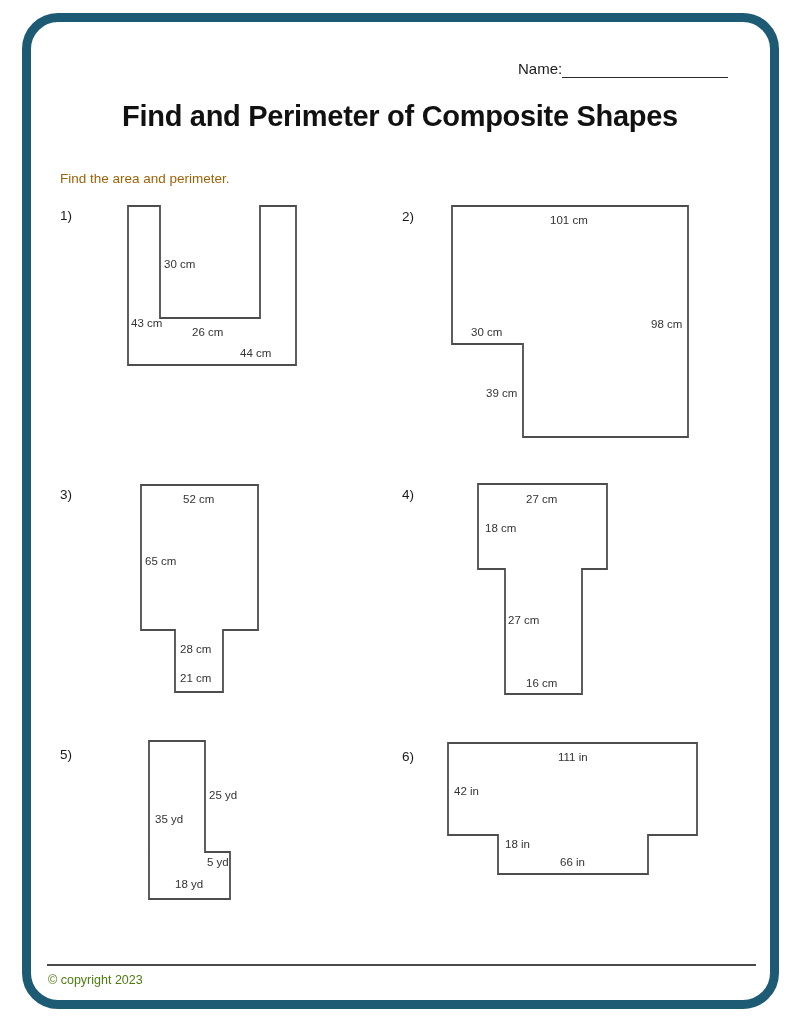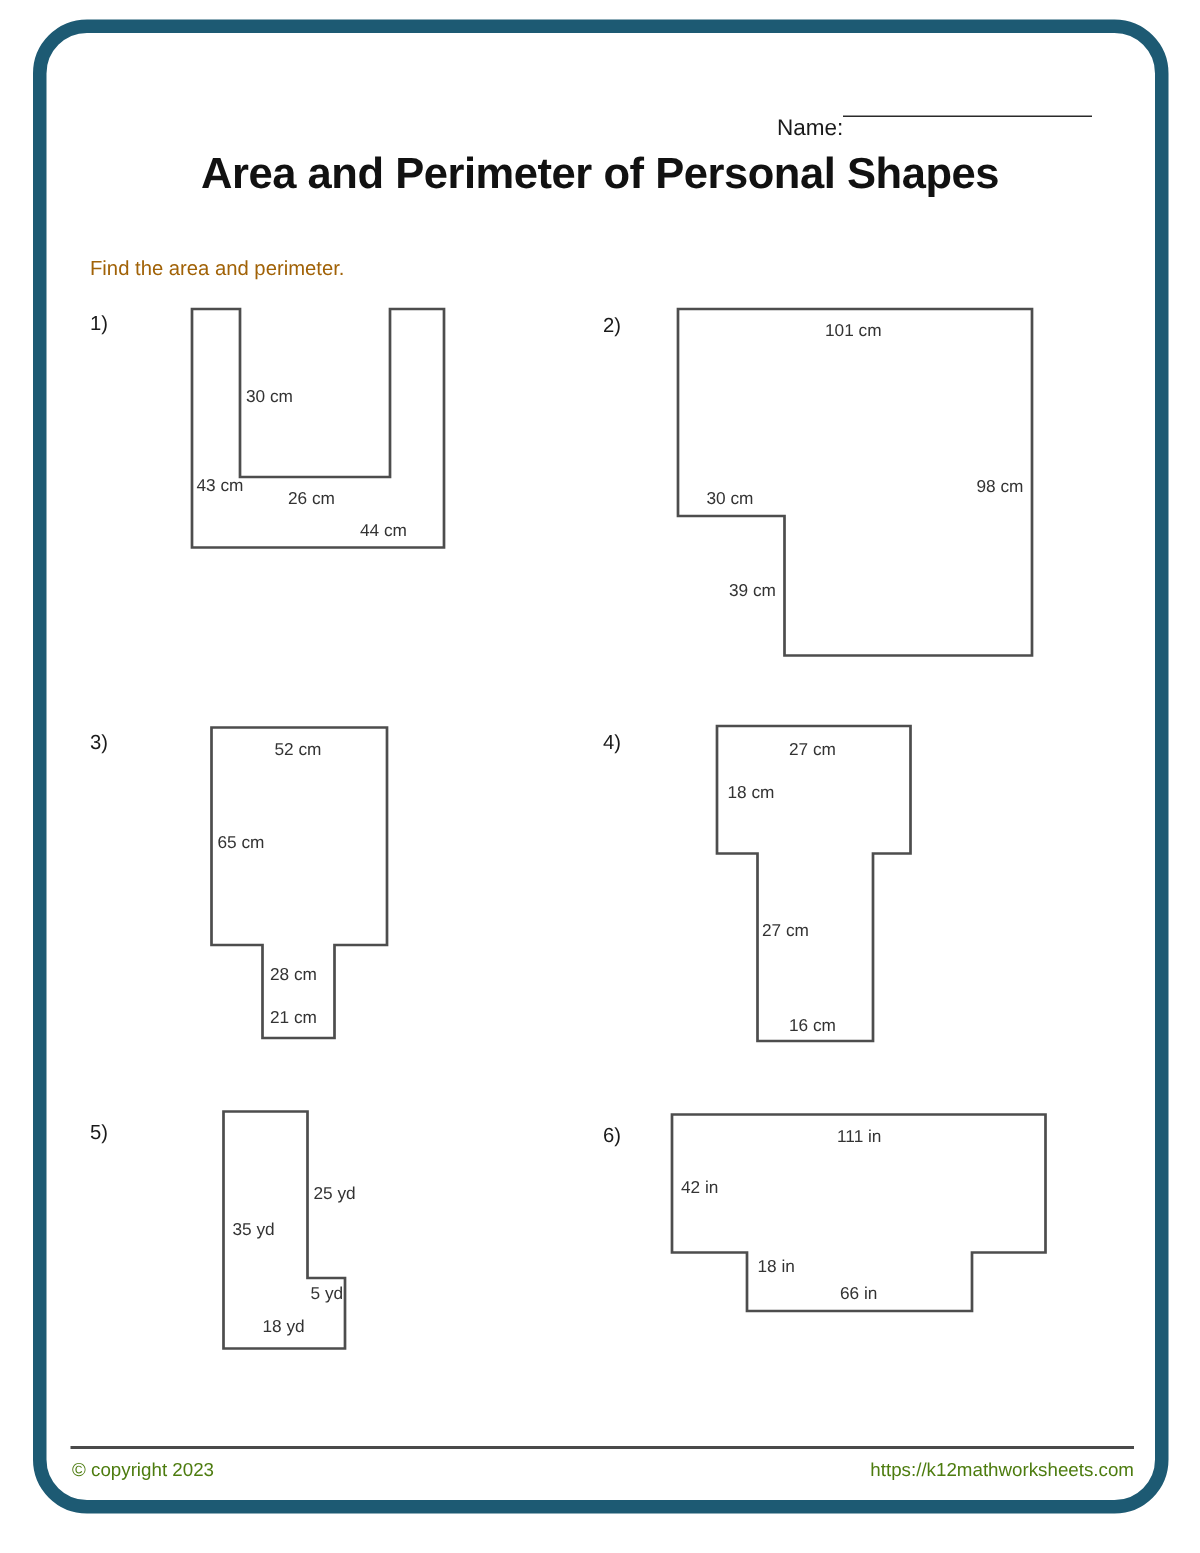--- a/index.html
+++ b/index.html
@@ -7,21 +7,21 @@
     position:relative; width:800px; height:1035px;
     background:#ffffff; overflow:hidden;
     font-family:"Liberation Sans", sans-serif;
   }
   .frame {
     position:absolute; left:22px; top:13px; width:757px; height:996px;
     box-sizing:border-box; border:9px solid #1d5a73; border-radius:36px;
     background:transparent;
   }
   .name-label {
-    position:absolute; left:518px; top:77px;
+    position:absolute; left:518px; top:60px;
     font-size:15px; color:#1a1a1a;
   }
   .name-line {
     position:absolute; left:562px; top:61px; width:166px; height:16px;
     border-bottom:1.5px solid #2a2a2a;
   }
   .title {
     position:absolute; left:0; top:100px; width:800px; text-align:center;
     font-size:29px; font-weight:700; letter-spacing:-0.3px; color:#111111;
   }
@@ -45,21 +45,21 @@
 </head>
 <body>
 
 <div class="sheet">
 
   <div class="frame" style="border-color: rgb(29, 90, 115);"></div>
 
   <div class="name-label">Name:</div>
   <div class="name-line"></div>
 
-  <div class="title">Area and Perimeter of Personal Shapes</div>
+  <div class="title">Find and Perimeter of Composite Shapes</div>
 
   <div class="instruction">Find the area and perimeter.</div>
 
   <svg class="canvas" width="800" height="1035" viewBox="0 0 800 1035">
       <g>
         <text x="60" y="220" class="pnum">1)</text>
         <polygon points="128,206 160,206 160,318 260,318 260,206 296,206 296,365 128,365" class="shape" fill="#ffffff" stroke="#4d4d4d"></polygon>
         <text x="164" y="268" class="dim" fill="#333333">30 cm</text>
         <text x="131" y="327" class="dim" fill="#333333">43 cm</text>
         <text x="192" y="336" class="dim" fill="#333333">26 cm</text>
@@ -102,15 +102,14 @@
         <polygon points="448,743 697,743 697,835 648,835 648,874 498,874 498,835 448,835" class="shape" fill="#ffffff" stroke="#4d4d4d"></polygon>
         <text x="558" y="761" class="dim" fill="#333333">111 in</text>
         <text x="454" y="795" class="dim" fill="#333333">42 in</text>
         <text x="505" y="848" class="dim" fill="#333333">18 in</text>
         <text x="560" y="866" class="dim" fill="#333333">66 in</text>
       </g>
     </svg>
 
   <div class="footer-divider"></div>
   <div class="footer-text footer-left">© copyright 2023</div>
-  <div class="footer-text footer-right">https://k12mathworksheets.com</div>
 
 </div>
 
 </body></html>

